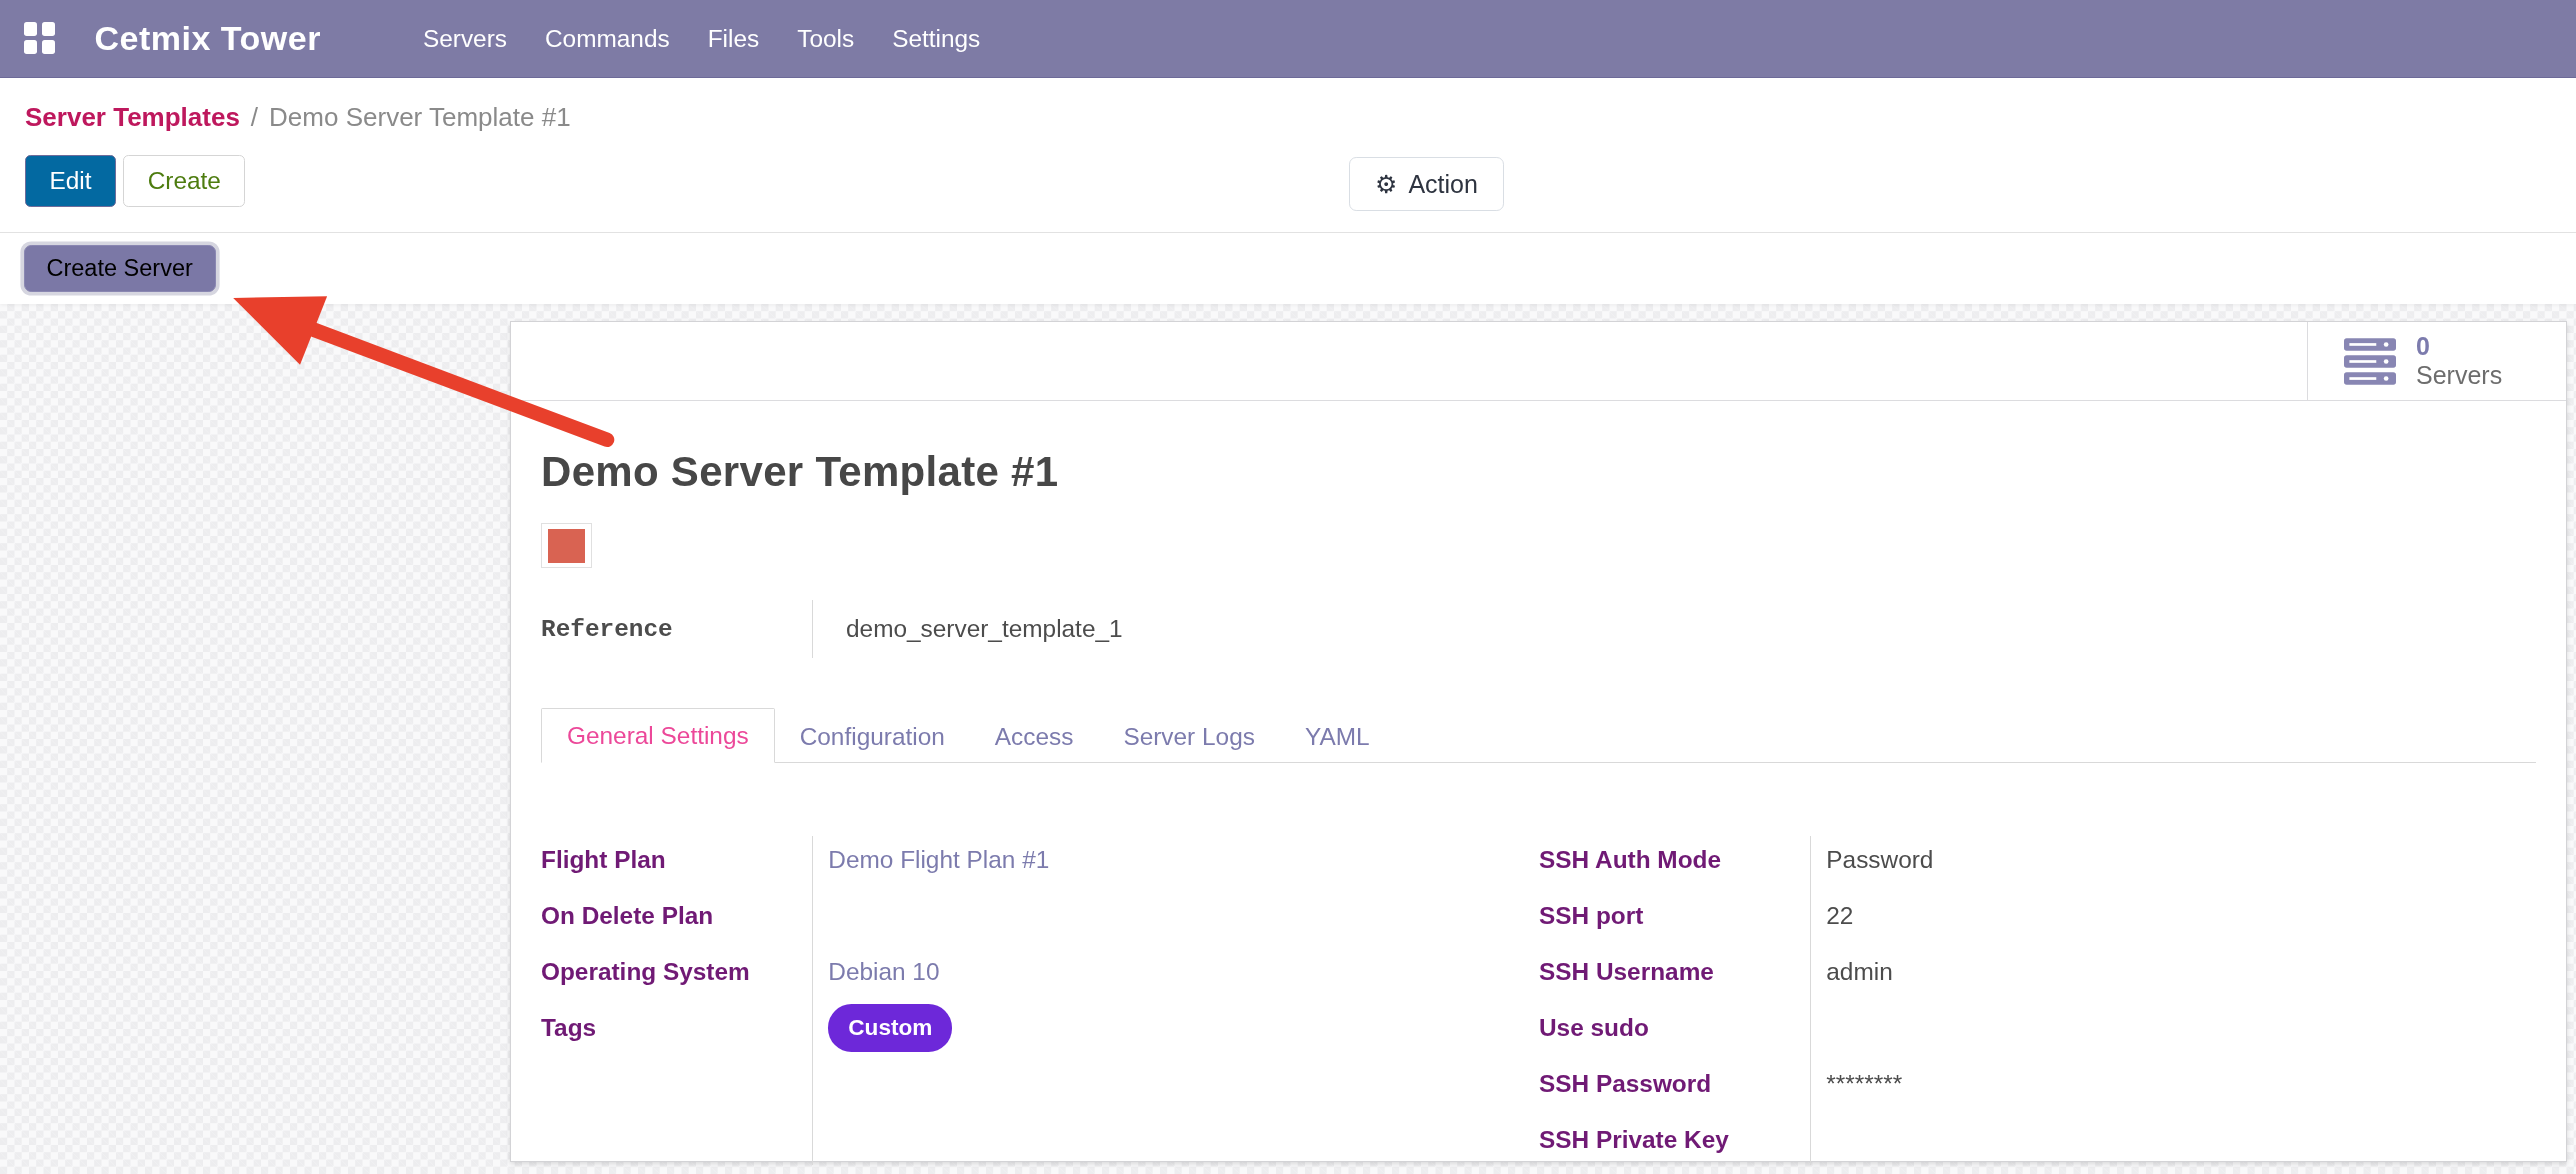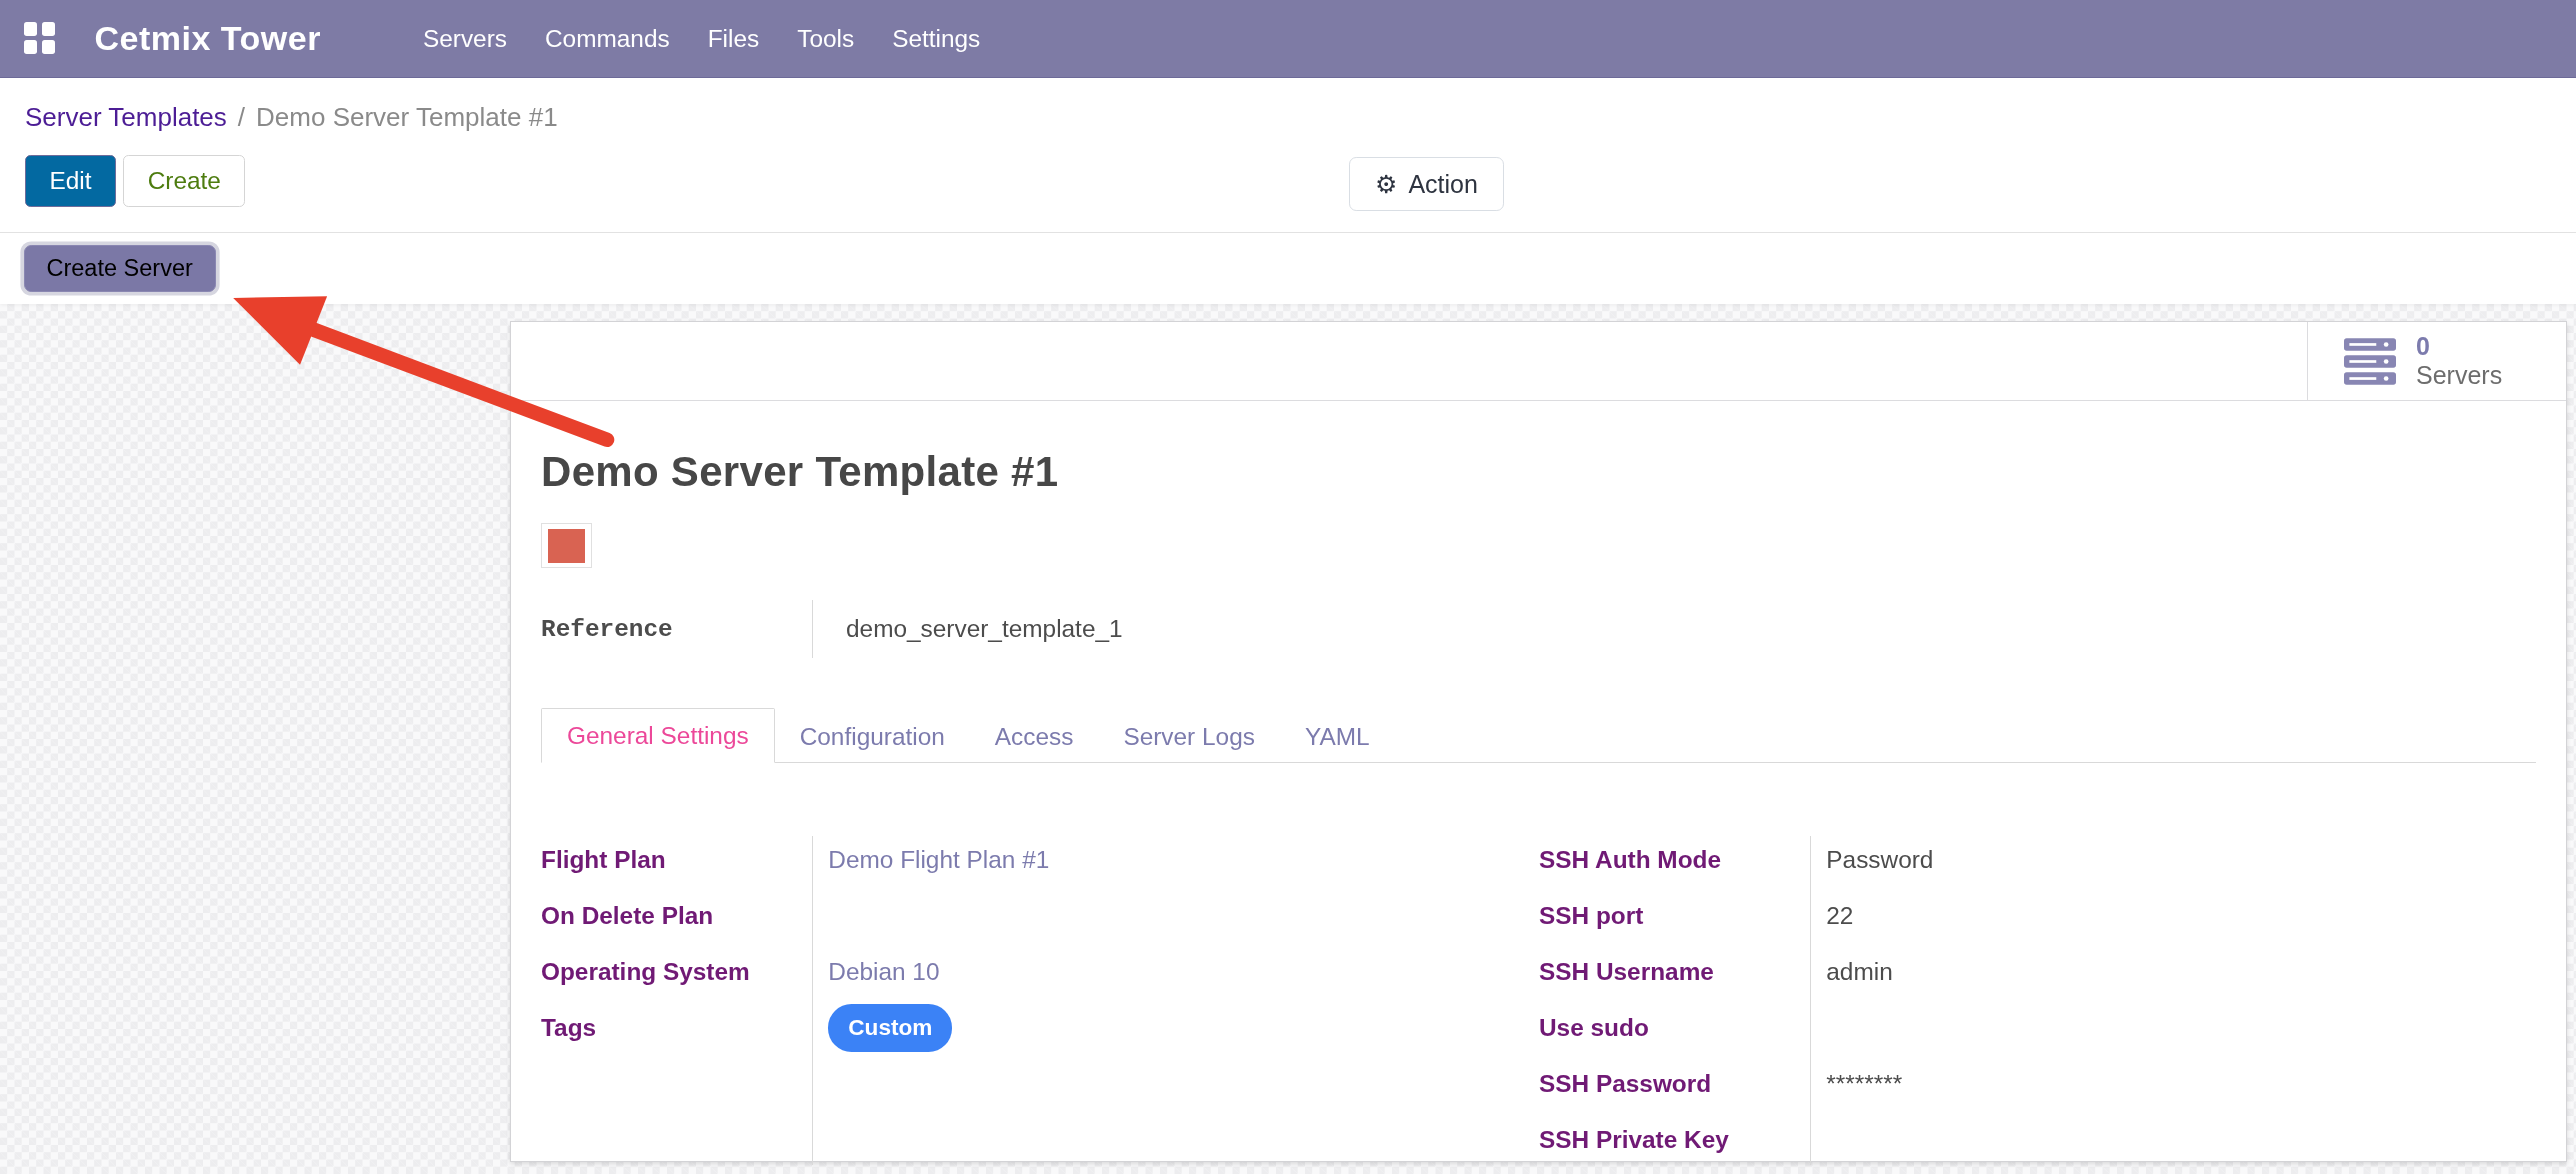--- a/index.html
+++ b/index.html
@@ -60,21 +60,21 @@
     border-bottom: 0.9px solid #e2e2e2;
     padding-left: 25px;
   }
   .breadcrumb {
     padding-top: 23.5px;
     font-size: 26px;
     display: flex;
     gap: 11px;
     align-items: baseline;
   }
-  .breadcrumb .bc-link { color: #4c1d95; cursor: pointer; }
+  .breadcrumb .bc-link { color: #be185d; cursor: pointer; font-weight: bold; }
   .breadcrumb .bc-sep { color: #8a8a8a; }
   .breadcrumb .bc-current { color: #8a8a8a; }
   .cp-buttons { margin-top: 22px; display: flex; gap: 7.2px; }
   .btn {
     font-size: 24.4px;
     padding: 11px 23.5px;
     border-radius: 5.4px;
     border: 0.9px solid transparent;
     cursor: pointer;
     background: #ffffff;
@@ -265,21 +265,21 @@
     flex-shrink: 0;
   }
   .field-value {
     padding-left: 16.3px;
     font-size: 24.4px;
     color: #4c4c4c;
   }
   .field-value.link { color: #7c7bad; cursor: pointer; }
   .tag-badge {
     display: inline-block;
-    background: #3b82f6;
+    background: #6d28d9;
     color: #ffffff;
     font-weight: bold;
     font-size: 22.6px;
     padding: 11px 20px;
     border-radius: 23.5px;
   }
 
   
   .arrow-overlay {
     position: absolute;

